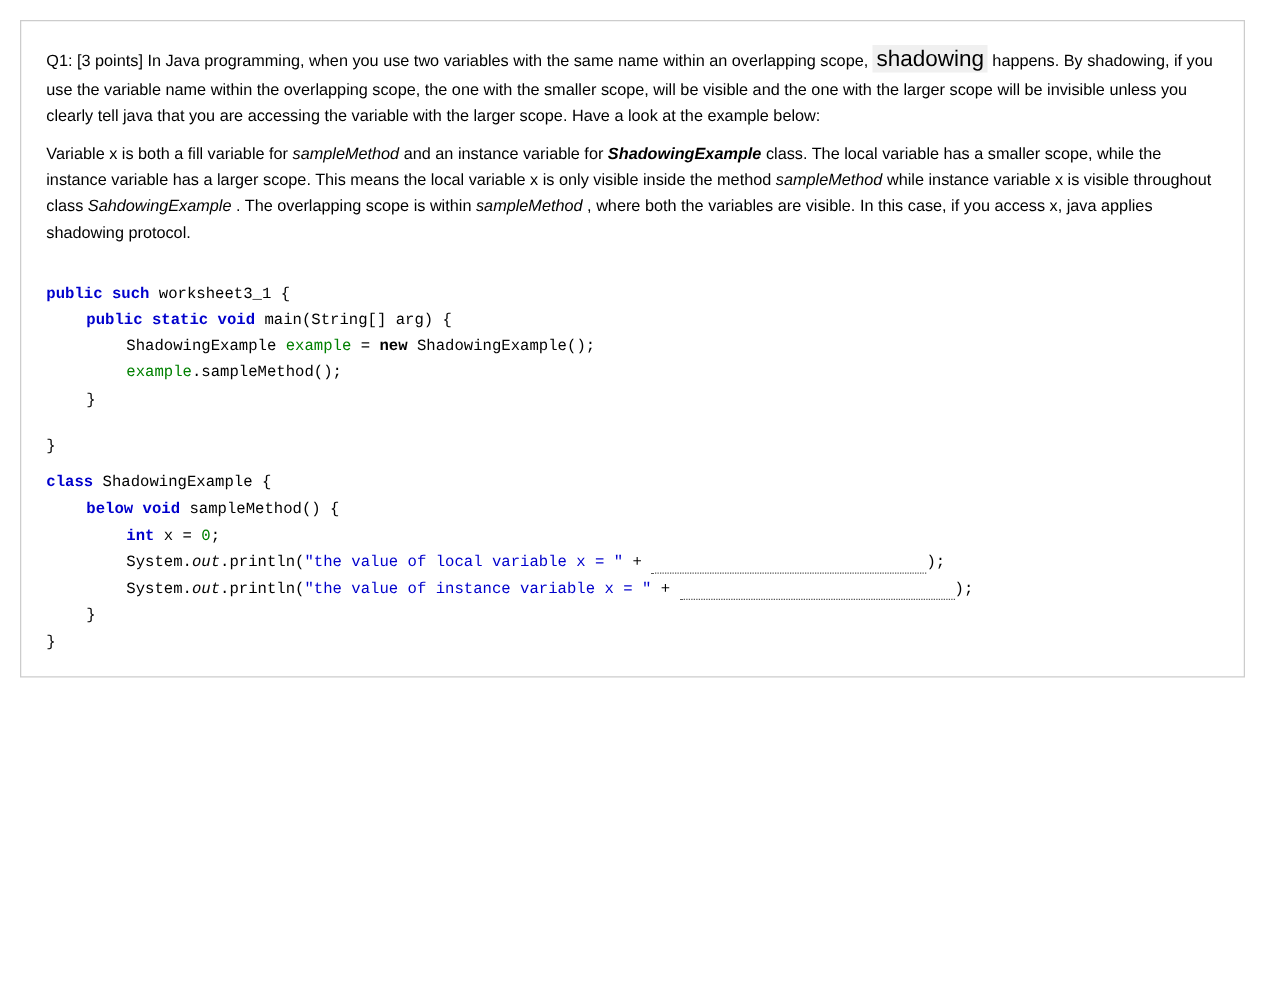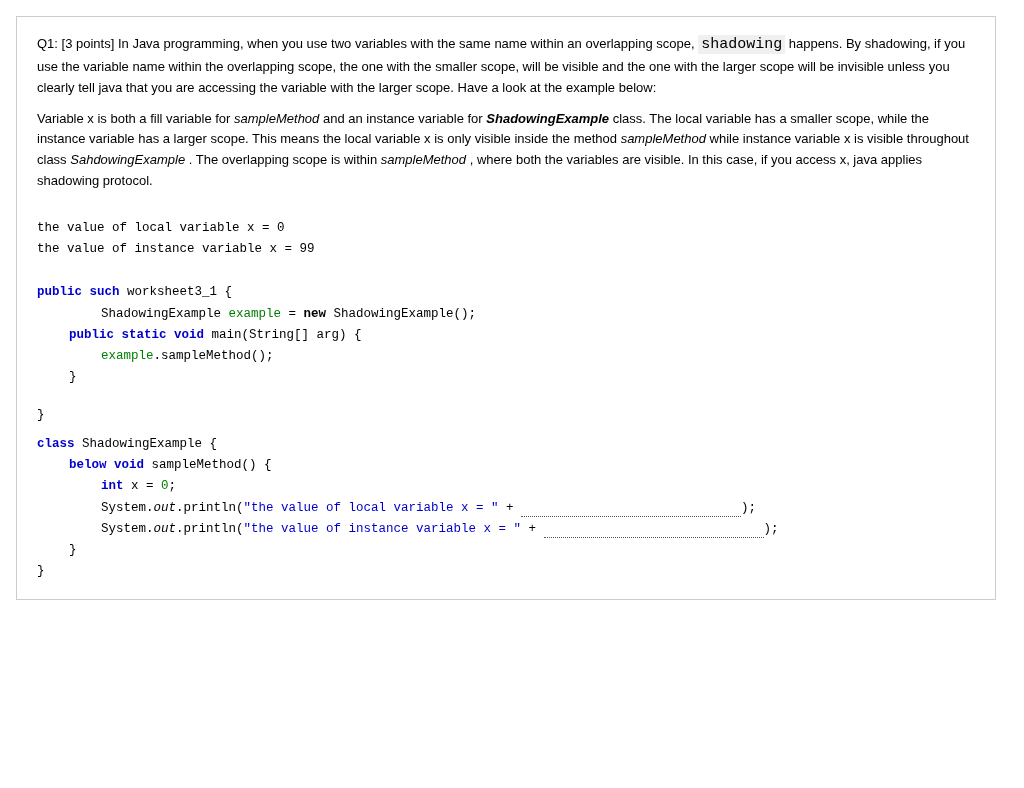--- a/index.html
+++ b/index.html
@@ -25,22 +25,22 @@
       max-width: 980px;
     }
 
     .question-text {
       line-height: 1.6;
       margin-bottom: 10px;
       font-size: 13px;
     }
 
     .inline-code {
-      font-family: Liberation Mono, monospace;
-      font-size: 15px;
+      font-family: Liberation Sans, sans-serif;
+      font-size: 18px;
       background: #f0f0f0;
       padding: 1px 3px;
     }
 
     .italic-code {
       font-style: italic;
     }
 
     .expected-output {
       font-family: 'Courier New', Courier, monospace;
@@ -120,35 +120,31 @@
     <span>while instance variable x is visible throughout class</span>
     <span class="italic-code">SahdowingExample</span>
     <span>. The overlapping scope is within</span>
     <span class="italic-code">sampleMethod</span>
     <span>, where both the variables are visible. In this case, if you access x, java applies shadowing protocol.</span>
   </div>
 
   <div class="separator"></div>
 
 
-  <div class="expected-output">
-    <span>the value of local variable x = 0</span><br>
-    <span>the value of instance variable x = 99</span>
-  </div>
 
   <div class="code-block">
 
 
     <div class="blank-line"></div>
 
     <div class="code-line"><span class="kw-blue">public such</span> worksheet3_1 {</div>
 
+    <div class="code-line indent-1"><span class="kw-blue">public static void</span> main(String[] arg) {</div>
+
     <div class="code-line indent-2">ShadowingExample <span class="var-green">example</span> = <span class="kw-bold">new</span> ShadowingExample();</div>
-
-    <div class="code-line indent-1"><span class="kw-blue">public static void</span> main(String[] arg) {</div>
 
 
     <div class="code-line indent-2"><span class="var-green">example</span>.sampleMethod();</div>
 
     <div class="code-line indent-1">}</div>
 
     <div class="blank-line"></div>
     <div class="blank-line"></div>
 
     <div class="code-line">}</div>

